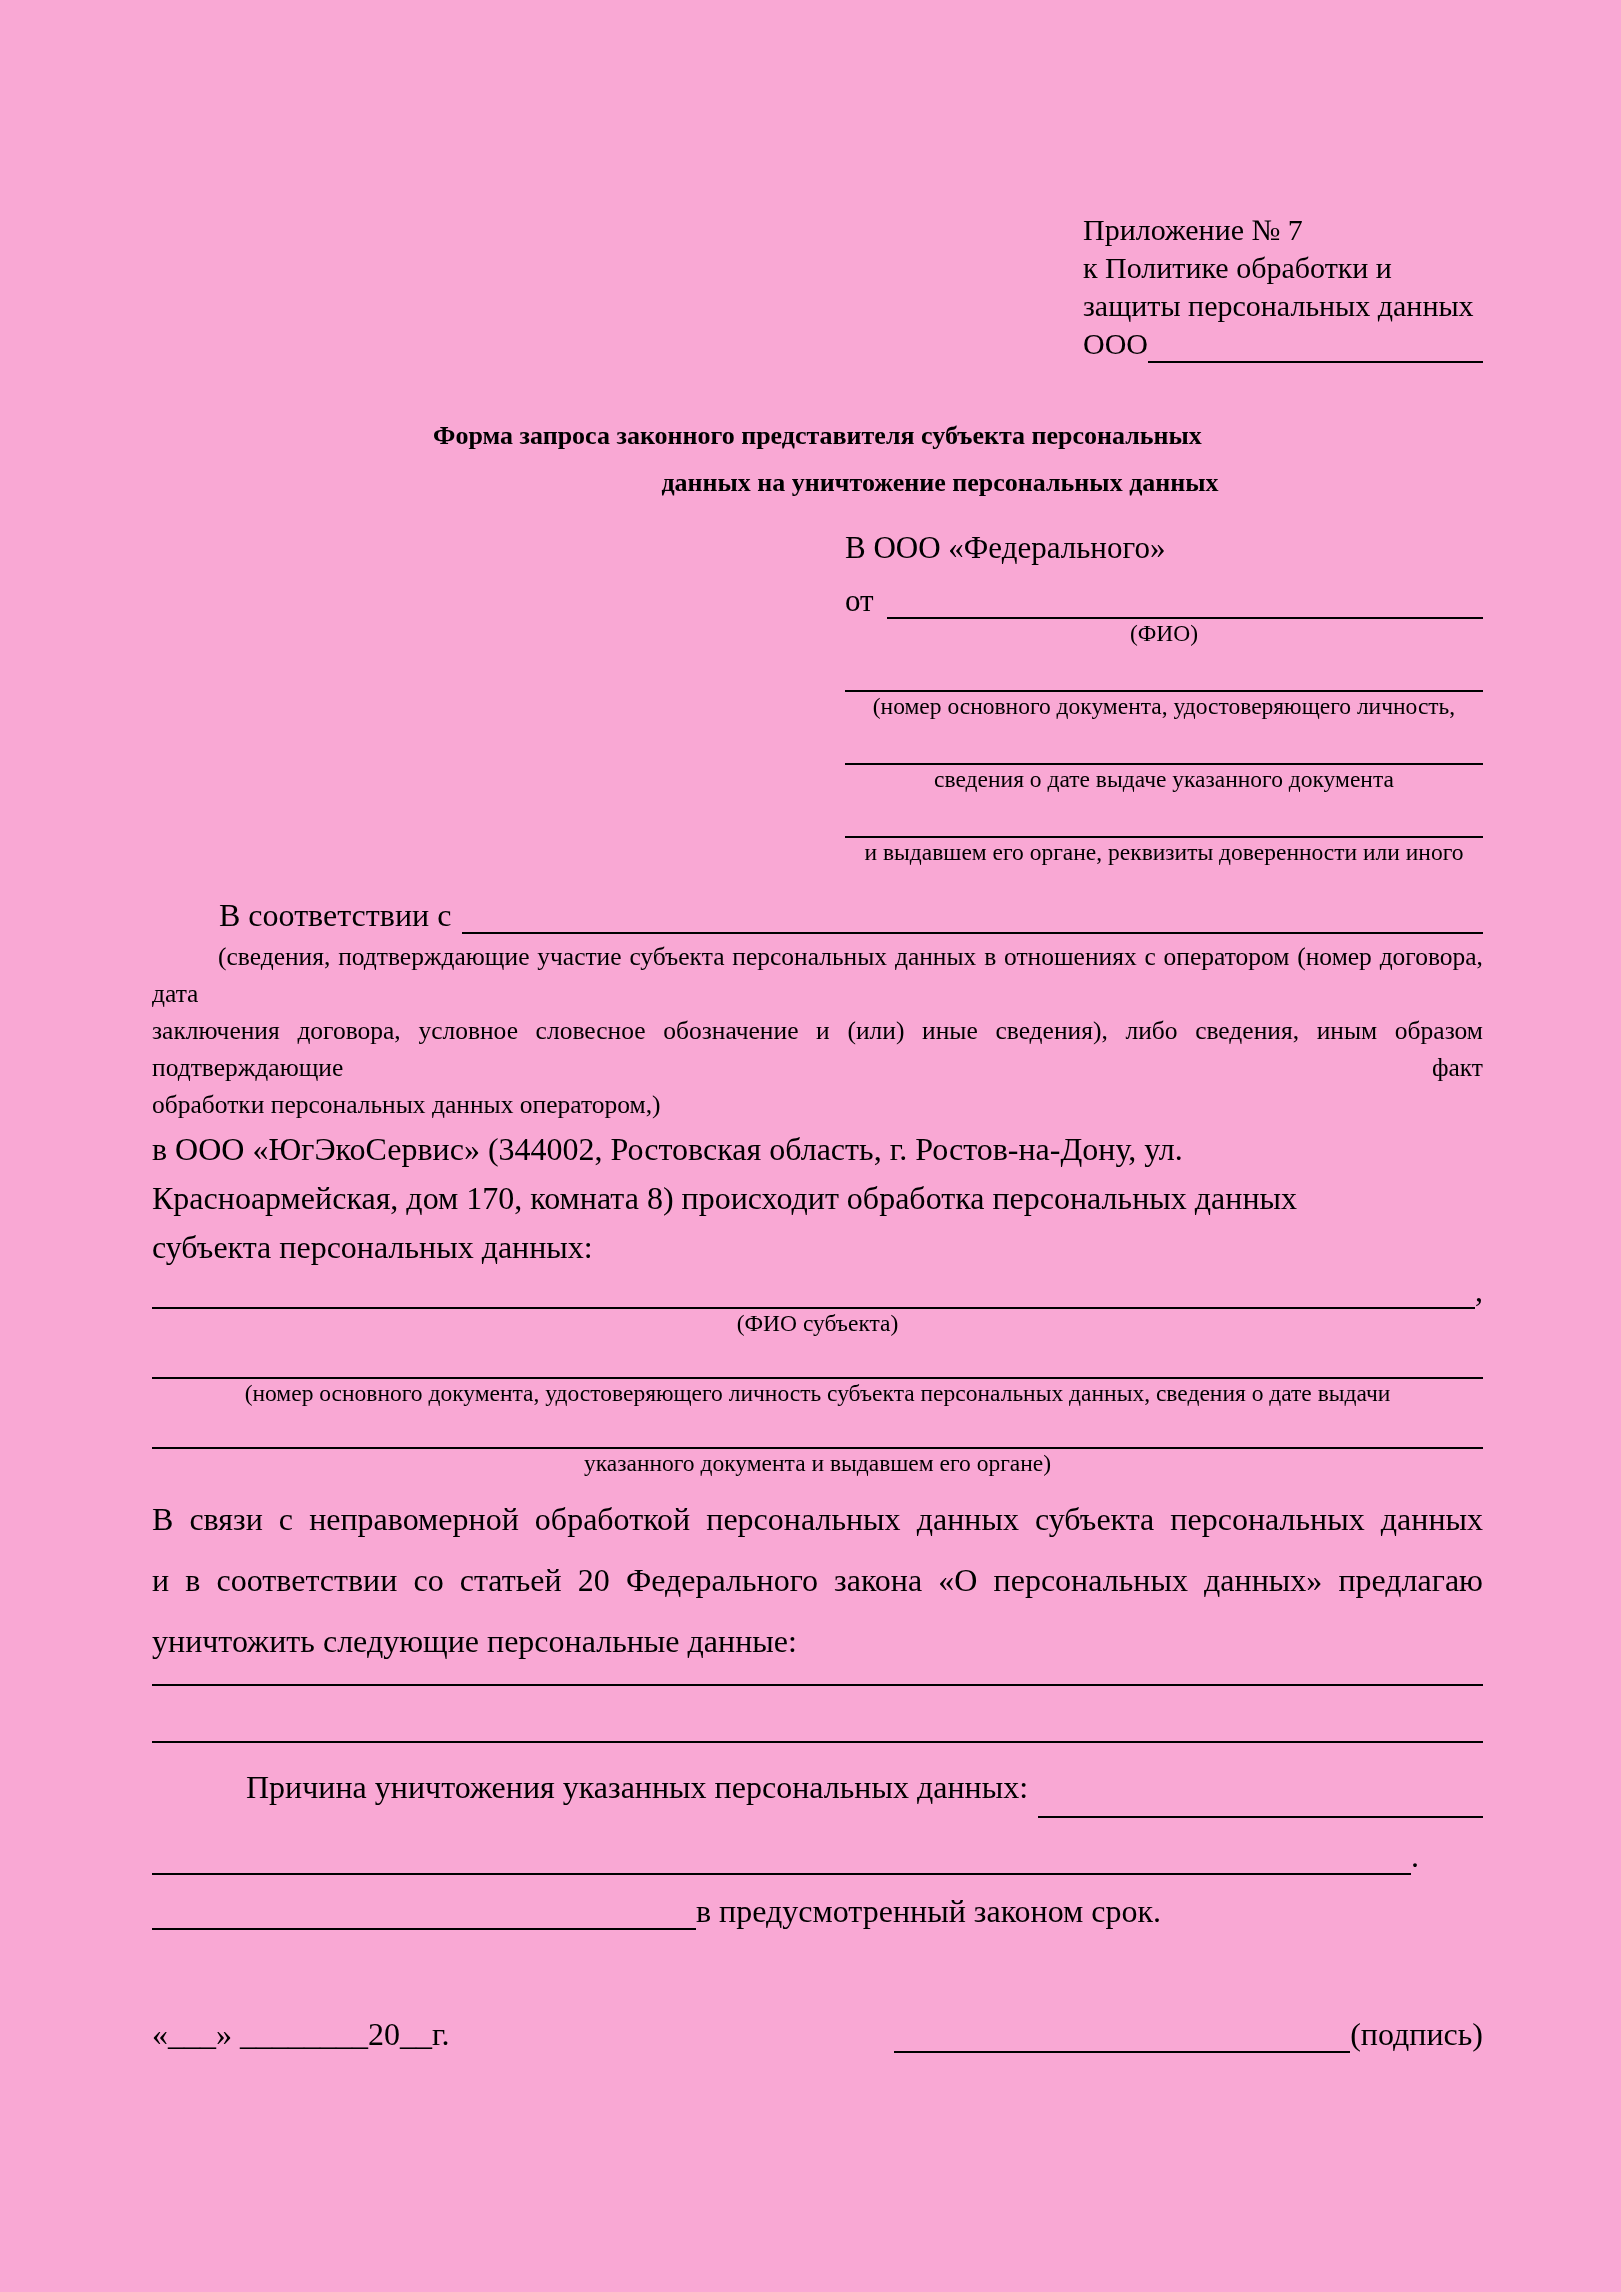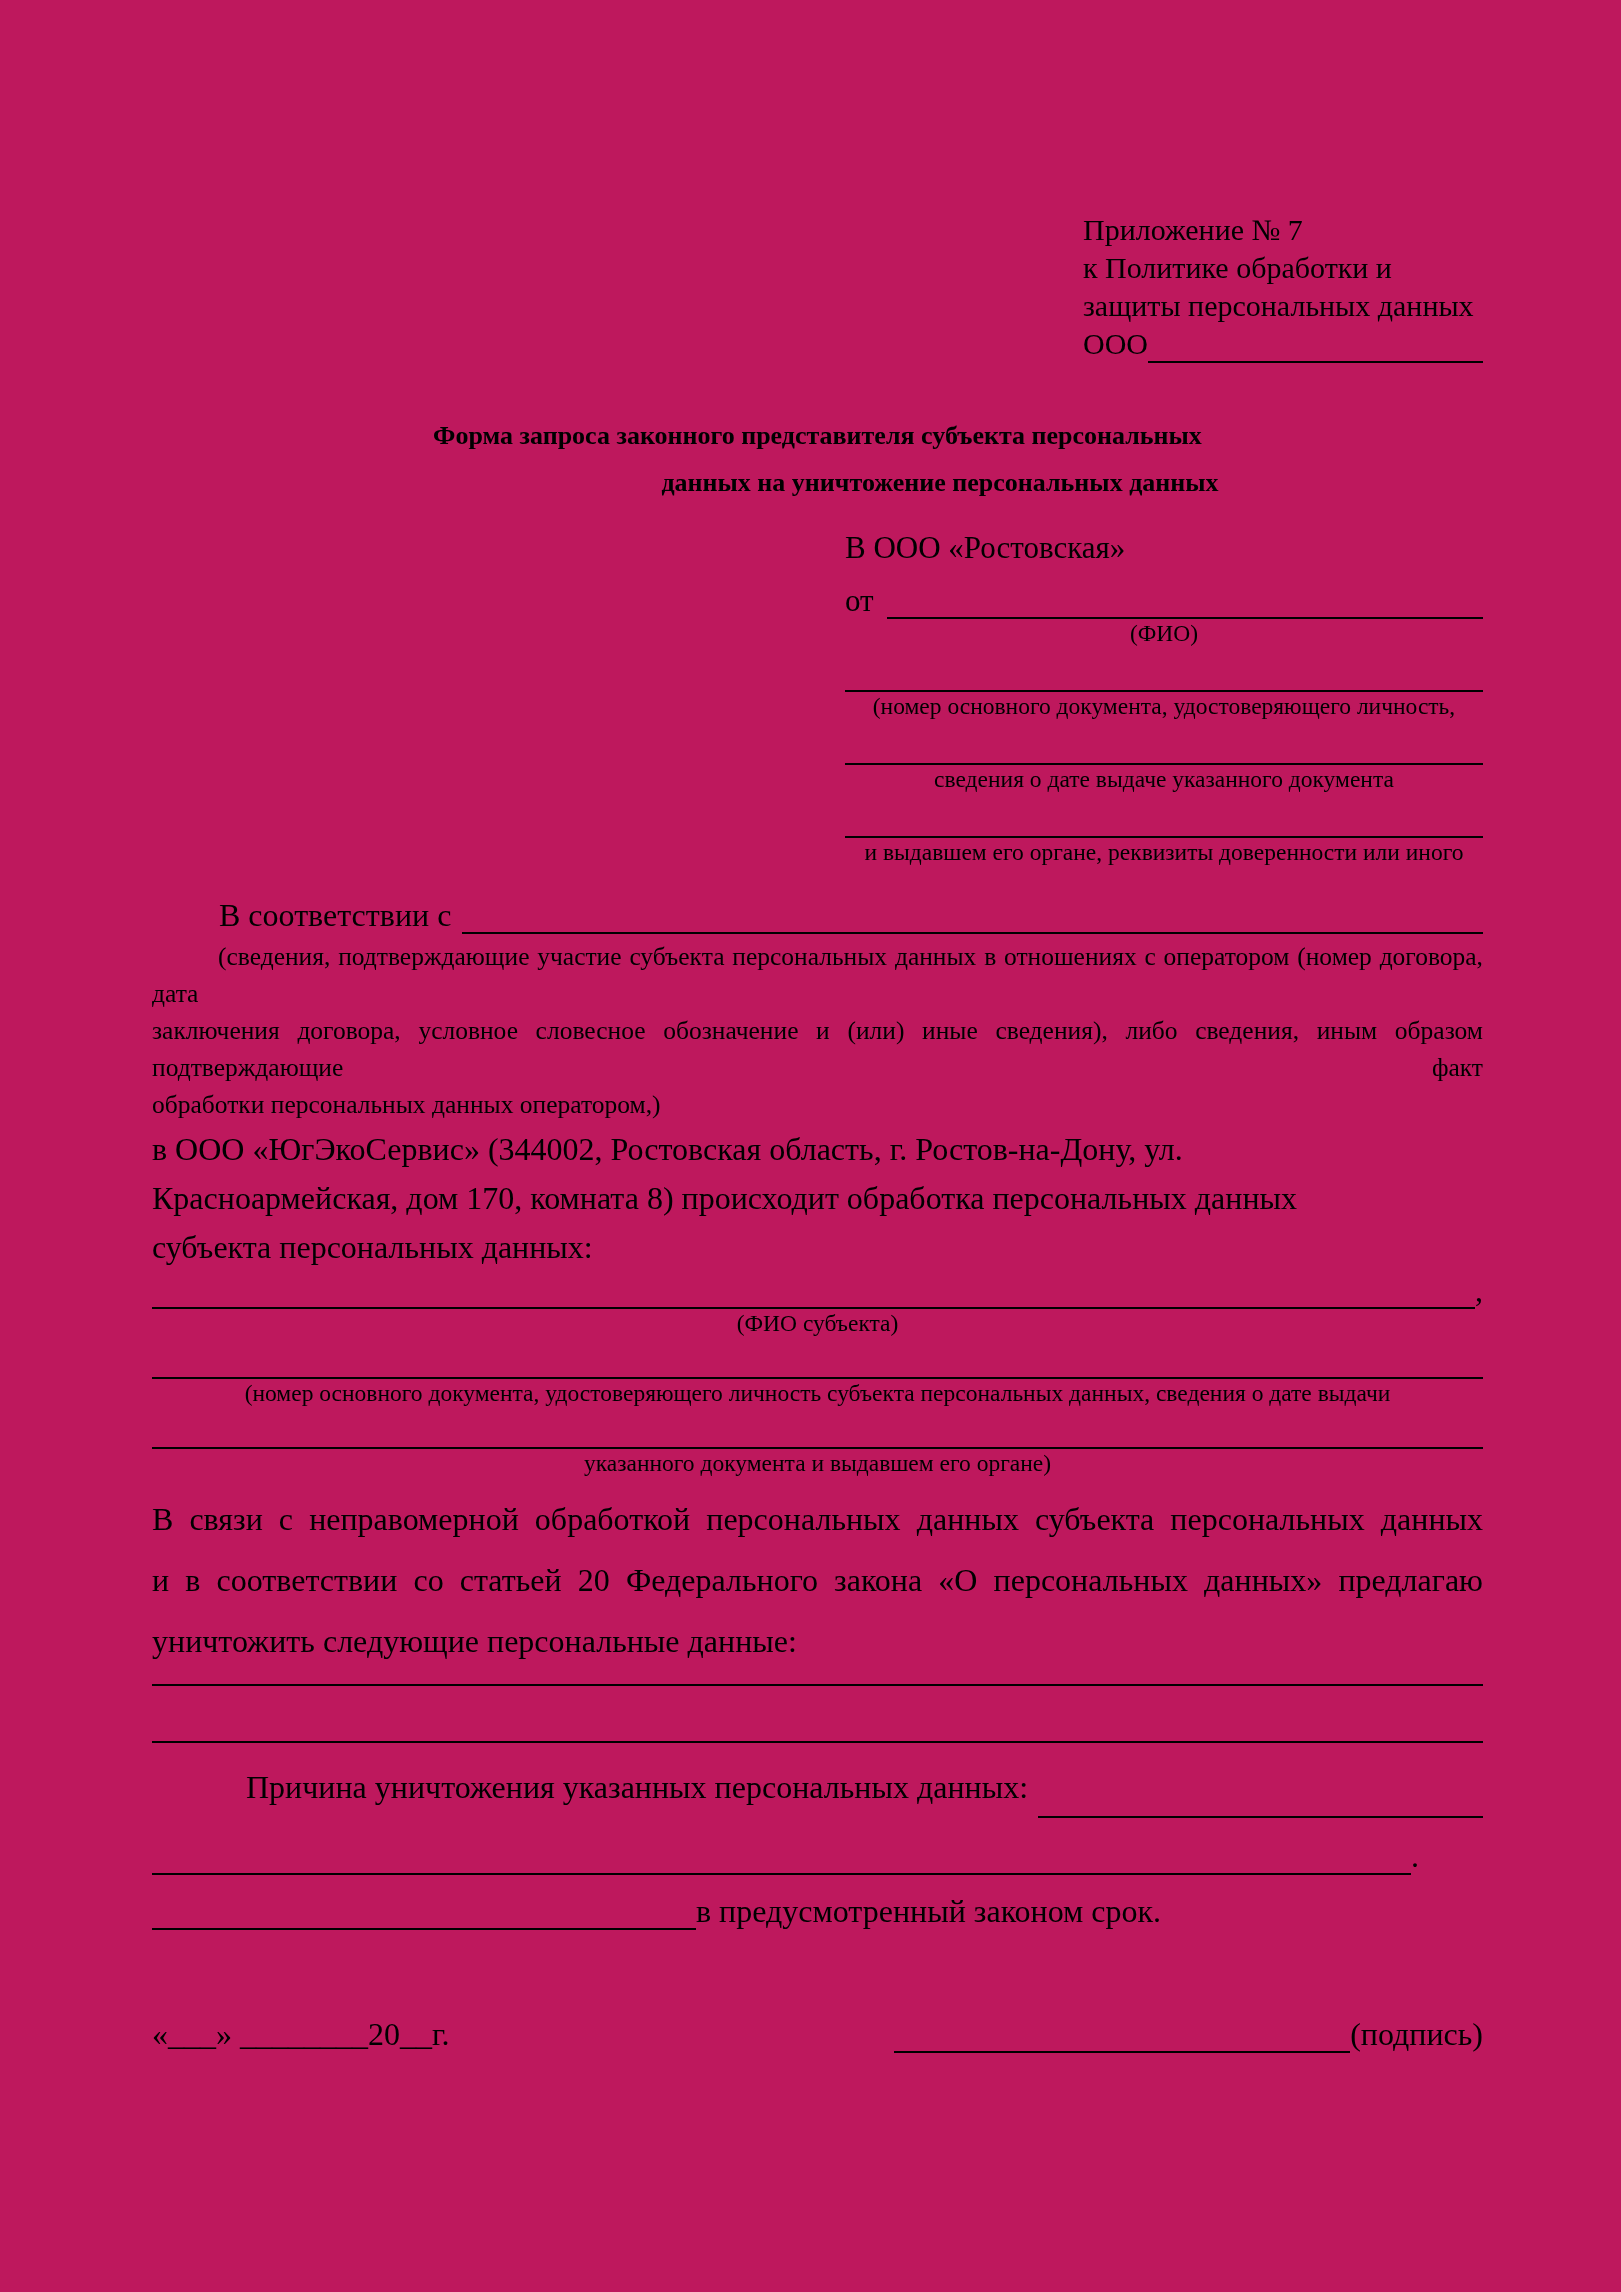--- a/index.html
+++ b/index.html
@@ -1,18 +1,18 @@
 <!DOCTYPE html>
 <html><head>
 <meta charset="utf-8">
 <style>
   * { margin:0; padding:0; box-sizing:border-box; }
   html,body { background:#ffffff; }
   .page {
-    width:1621px; height:2293px; background:#be185d; color:#000000;
+    width:1621px; height:2293px; background:#f9a8d4; color:#000000;
     font-family:"Liberation Serif","DejaVu Serif",serif;
     position:relative; overflow:hidden;
     padding:211px 138px 0 152px;
     font-size:32px;
   }
   
   .annex { margin-left:931px; font-size:30px; line-height:38px; }
   .ooo-row { display:flex; align-items:flex-end; }
   .ooo-label { white-space:nowrap; }
   .ooo-line { flex:1; border-bottom:2.9px solid #000; height:33px; }
@@ -78,21 +78,21 @@
       <span class="ooo-line"></span>
     </div>
   </div>
 
   <div class="title">
     <div class="t1">Форма запроса законного представителя субъекта персональных</div>
     <div class="t2">данных на уничтожение персональных данных</div>
   </div>
 
   <div class="addr">
-    <div class="addr-to">В ООО «Ростовская»</div>
+    <div class="addr-to">В ООО «Федерального»</div>
     <div class="from-row">
       <span class="from-label">от</span>
       <span class="from-line"></span>
     </div>
     <div class="cap">(ФИО)</div>
     <div class="field">
       <div class="fl"></div>
       <div class="cap">(номер основного документа, удостоверяющего личность,</div>
     </div>
     <div class="field">

